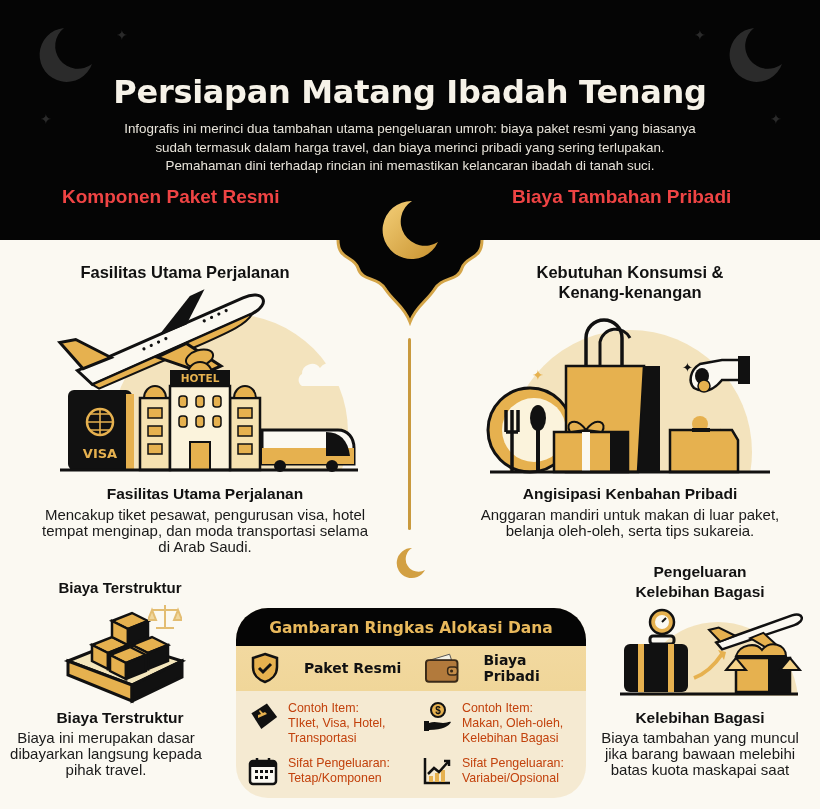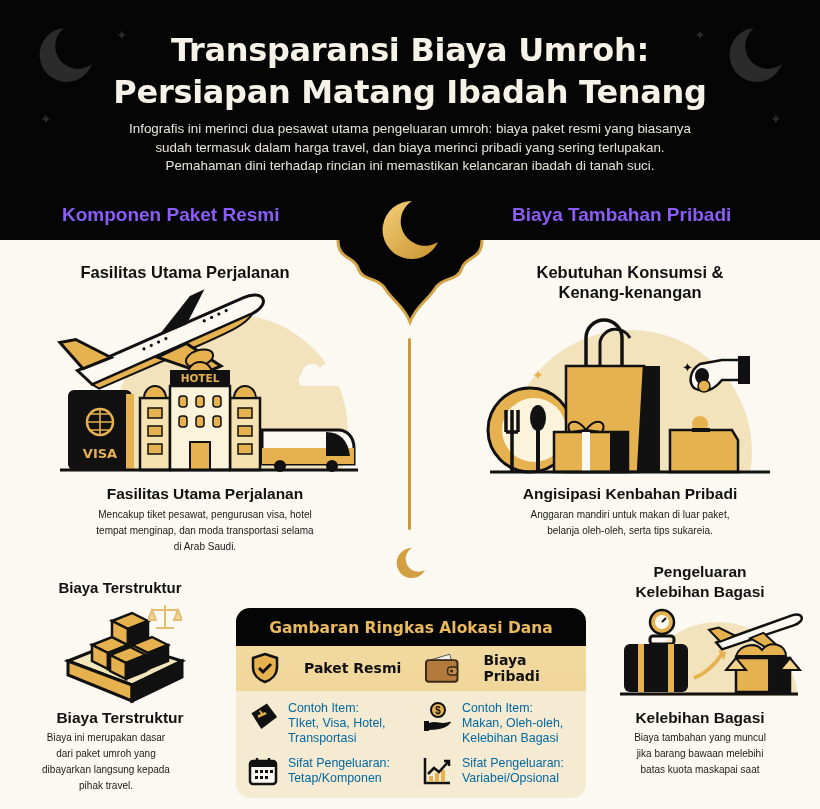--- a/index.html
+++ b/index.html
@@ -5,58 +5,57 @@
   * { box-sizing: border-box; margin: 0; padding: 0; }
   html, body { width: 820px; height: 809px; overflow: hidden; }
   body { background: #fbf9f2; font-family: "DejaVu Sans", sans-serif; color: #111; position: relative; }
 
   .header { position: absolute; left: 0; top: 0; width: 820px; height: 240px; background: #050505; }
   .title { position: absolute; left: 0; width: 820px; text-align: center; color: #f6f2e8; font-family: "DejaVu Sans", sans-serif; font-weight: bold; font-size: 32px; line-height: 40px; letter-spacing: -0.3px; }
   .title.l1 { top: 30px; }
   .title.l2 { top: 72px; }
   .intro { position: absolute; left: 80px; top: 120px; width: 660px; text-align: center; color: #e8e4da; font-family: "Liberation Sans", sans-serif; font-size: 13.4px; line-height: 18.5px; }
 
-  .sec-head { position: absolute; top: 204px; color: #8b5cf6; font-family: "Liberation Sans", sans-serif; font-weight: bold; font-size: 19px; }
+  .sec-head { position: absolute; top: 186px; color: #ef4444; font-family: "Liberation Sans", sans-serif; font-weight: bold; font-size: 19px; }
   .sec-head.left { left: 62px; }
   .sec-head.right { left: 512px; }
 
   .deco-moon { position: absolute; }
   .star { position: absolute; color: #2a2a2a; font-size: 14px; line-height: 1; }
 
   .h3 { position: absolute; text-align: center; font-family: "Liberation Sans", sans-serif; font-weight: bold; font-size: 16px; line-height: 20px; color: #111; }
-  .desc { position: absolute; text-align: center; font-family: "Liberation Sans", sans-serif; font-size: 10px; line-height: 16px; color: #1a1a1a; }
+  .desc { position: absolute; text-align: center; font-family: "Liberation Sans", sans-serif; font-size: 15px; line-height: 16px; color: #1a1a1a; }
 
   .divider { position: absolute; left: 408px; top: 338px; width: 3px; height: 192px; background: #c99a3e; border-radius: 2px; }
 
-  .summary { position: absolute; left: 236px; top: 608px; width: 350px; height: 190px; border-radius: 14px; overflow: hidden; background: #f5ead2; }
+  .summary { position: absolute; left: 236px; top: 608px; width: 350px; height: 190px; border-radius: 32px; overflow: hidden; background: #f5ead2; }
   .summary-head { height: 38px; background: #050505; color: #e9b95c; font-family: "DejaVu Sans", sans-serif; font-weight: bold; font-size: 15.5px; text-align: center; line-height: 40px; }
   .summary-band { position: absolute; left: 0; top: 38px; width: 350px; height: 45px; background: linear-gradient(#f2d9a0, #f0d699); }
   .cat { position: absolute; display: flex; align-items: center; gap: 24px; font-family: "DejaVu Sans", sans-serif; font-weight: bold; font-size: 14px; color: #111; }
-  .row { position: absolute; display: flex; gap: 8px; font-family: "Liberation Sans", sans-serif; font-size: 12.4px; line-height: 15px; color: #0369a1; }
+  .row { position: absolute; display: flex; gap: 8px; font-family: "Liberation Sans", sans-serif; font-size: 12.4px; line-height: 15px; color: #c2410c; }
   .row .ic { flex: 0 0 34px; display: flex; justify-content: center; }
 </style>
 </head>
 <body>
 
 <div class="header">
   <svg class="deco-moon" style="left:34px;top:24px" width="62" height="62" viewBox="0 0 62 62">
     <path d="M30 4 A27 27 0 1 0 58 40 A22 22 0 1 1 30 4 Z" fill="#2b2b2b"></path>
   </svg>
   <svg class="deco-moon" style="left:724px;top:24px" width="62" height="62" viewBox="0 0 62 62">
     <path d="M30 4 A27 27 0 1 0 58 40 A22 22 0 1 1 30 4 Z" fill="#2b2b2b"></path>
   </svg>
   <span class="star" style="left:116px;top:28px">✦</span>
   <span class="star" style="left:40px;top:112px">✦</span>
   <span class="star" style="left:694px;top:28px">✦</span>
   <span class="star" style="left:770px;top:112px">✦</span>
 
-  <div class="title l1">Transparansi Biaya Umroh:</div>
   <div class="title l2">Persiapan Matang Ibadah Tenang</div>
   <div class="intro">
-    <div>Infografis ini merinci dua pesawat utama pengeluaran umroh: biaya paket resmi yang biasanya</div>
+    <div>Infografis ini merinci dua tambahan utama pengeluaran umroh: biaya paket resmi yang biasanya</div>
     <div>sudah termasuk dalam harga travel, dan biaya merinci pribadi yang sering terlupakan.</div>
     <div>Pemahaman dini terhadap rincian ini memastikan kelancaran ibadah di tanah suci.</div>
   </div>
 
   <div class="sec-head left">Komponen Paket Resmi</div>
   <div class="sec-head right">Biaya Tambahan Pribadi</div>
 </div>
 
 <svg style="position:absolute;left:332px;top:190px" width="156" height="140" viewBox="0 0 156 140">
   <path d="M6 50 C6 70 22 66 26 78 C30 92 46 86 54 100 C62 112 72 116 78 132 C84 116 94 112 102 100 C110 86 126 92 130 78 C134 66 150 70 150 50 L150 0 L6 0 Z" fill="#050505" stroke="#d4a548" stroke-width="3"></path>
@@ -181,21 +180,20 @@
 </svg>
 <svg style="position:absolute;left:148px;top:602px" width="34" height="30" viewBox="0 0 34 30">
   <g stroke="#e3bd72" stroke-width="2" fill="none">
       <path d="M17 3 V26 M8 26 h18 M4 8 h26"></path>
       <path d="M4 8 L0 18 h8 Z M30 8 L26 18 h8 Z" fill="#f0d79e"></path>
     </g>
 </svg>
 <div class="h3" style="left:20px;top:708px;width:200px;font-size:15.5px">Biaya Terstruktur</div>
 <div class="desc" style="left:6px;top:730px;width:200px">
   <div>Biaya ini merupakan dasar</div>
-  <div>dari paket umroh yang</div>
   <div>dibayarkan langsung kepada</div>
   <div>pihak travel.</div>
 </div>
 
 <div class="h3" style="left:470px;top:262px;width:320px;font-size:16.5px">
   <div>Kebutuhan Konsumsi &amp;</div>
   <div>Kenang-kenangan</div>
 </div>
 <svg style="position:absolute;left:470px;top:306px" width="320" height="174" viewBox="0 0 320 174">
   <defs>

